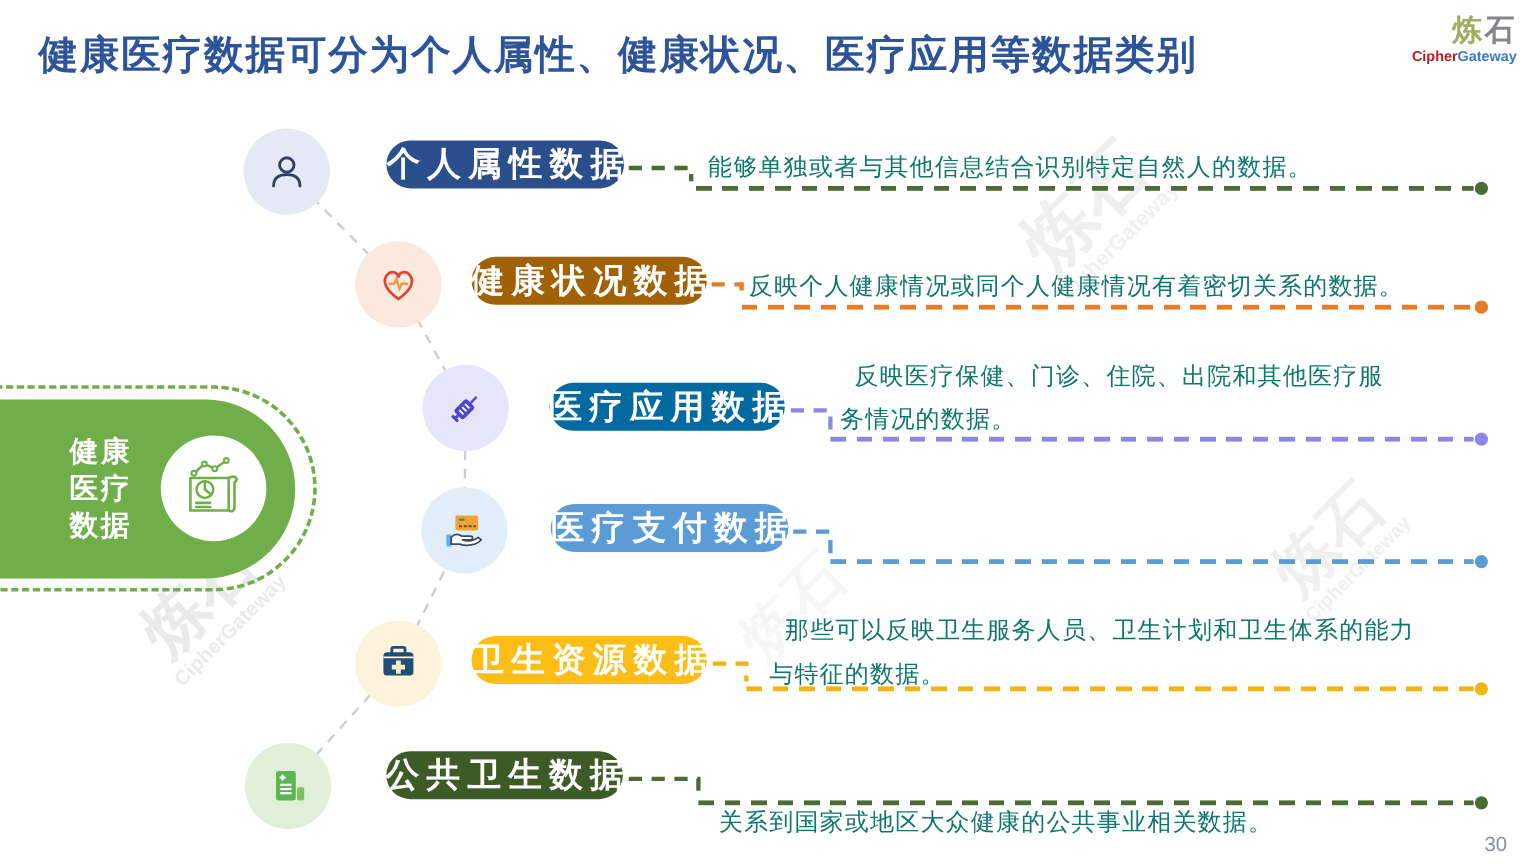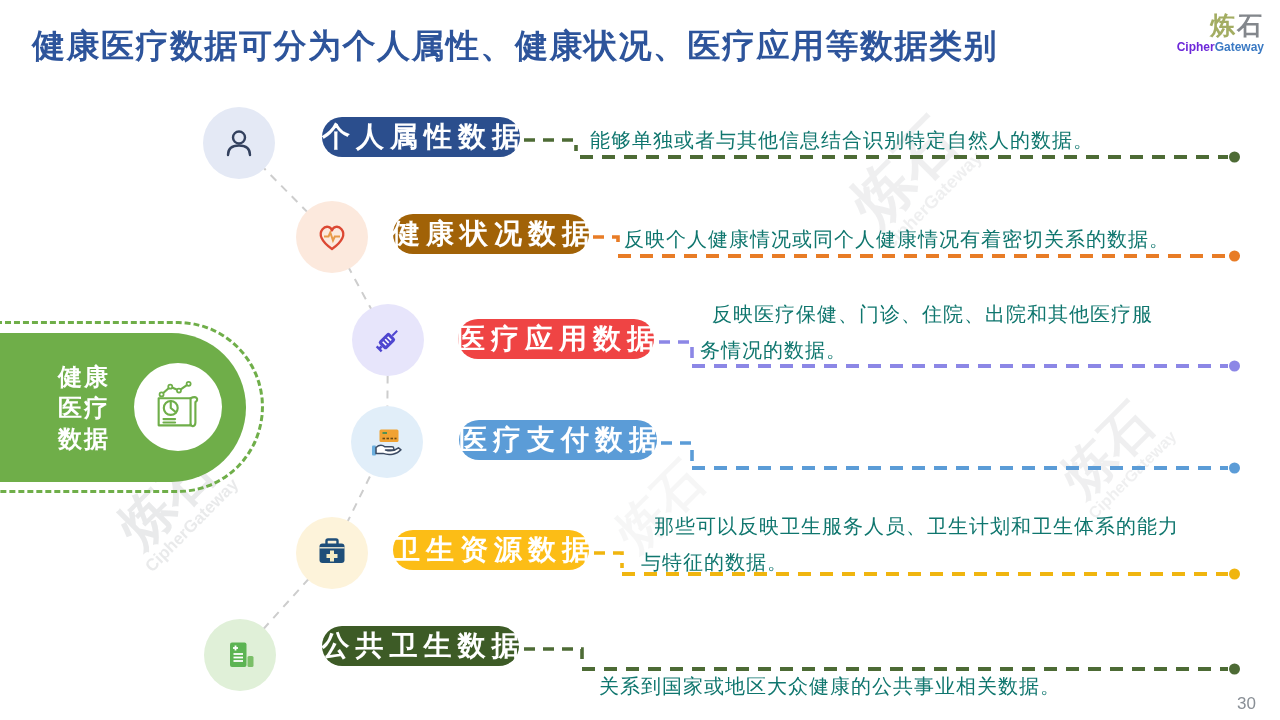--- a/index.html
+++ b/index.html
@@ -24,21 +24,21 @@
   .wm4 .wm-zh{font-size:50px;}
 
   .title{position:absolute;left:32px;top:24px;font-size:33px;font-weight:bold;
          color:#2d549b;letter-spacing:1.5px;white-space:nowrap;}
 
   .logo{position:absolute;top:12px;right:16px;text-align:right;line-height:1.1;}
   .logo-zh{font-size:25px;font-weight:bold;letter-spacing:2px;}
   .logo-zh .z1{color:#a3ad62;}
   .logo-zh .z2{color:#83878c;}
   .logo-en{font-size:12px;font-weight:bold;margin-top:1px;}
-  .logo-en .cipher{color:#6d28d9;}
+  .logo-en .cipher{color:#b91c1c;}
   .logo-en .gateway{color:#3a79c3;text-align:right;}
 
   .overlay{position:absolute;left:0;top:0;width:1280px;height:720px;pointer-events:none;}
 
   
   .root-outline{position:absolute;left:-14px;top:321px;width:278px;height:172px;
     border:3px dashed #6fae49;border-radius:0 92px 92px 0;box-sizing:border-box;}
   .root-node{position:absolute;left:-6px;top:333px;width:252px;height:149px;
     background:#6fae49;border-radius:0 78px 78px 0;}
   .root-label{position:absolute;left:36px;top:28px;width:80px;text-align:right;
@@ -55,21 +55,21 @@
   .c4{left:351px;top:406px;background:#e1eef9;}
   .c5{left:296px;top:517px;background:#fdf3da;}
   .c6{left:204px;top:619px;background:#e0f0d8;}
 
   
   .pill{position:absolute;height:40px;border-radius:24px;color:#ffffff;
     font-size:28px;font-weight:bold;letter-spacing:6px;padding-left:6px;
     display:flex;align-items:center;justify-content:center;white-space:nowrap;box-sizing:border-box;}
   .p1{left:322px;top:117px;width:198px;background:#2b4e8d;}
   .p2{left:393px;top:214px;width:196px;background:#a16207;}
-  .p3{left:458px;top:319px;width:196px;background:#ef4444;text-align:right;}
+  .p3{left:458px;top:319px;width:196px;background:#0369a1;text-align:right;}
   .p4{left:459px;top:420px;width:198px;background:#5b9cd7;}
   .p5{left:393px;top:530px;width:196px;background:#fcbd16;}
   .p6{left:322px;top:626px;width:197px;background:#3d5b26;}
 
   
   .desc{position:absolute;font-size:20px;color:#0f766e;letter-spacing:1px;
     line-height:36px;white-space:nowrap;}
   .desc div{white-space:nowrap;}
   .d1{left:590px;top:122px;}
   .d2{left:624px;top:221px;}

